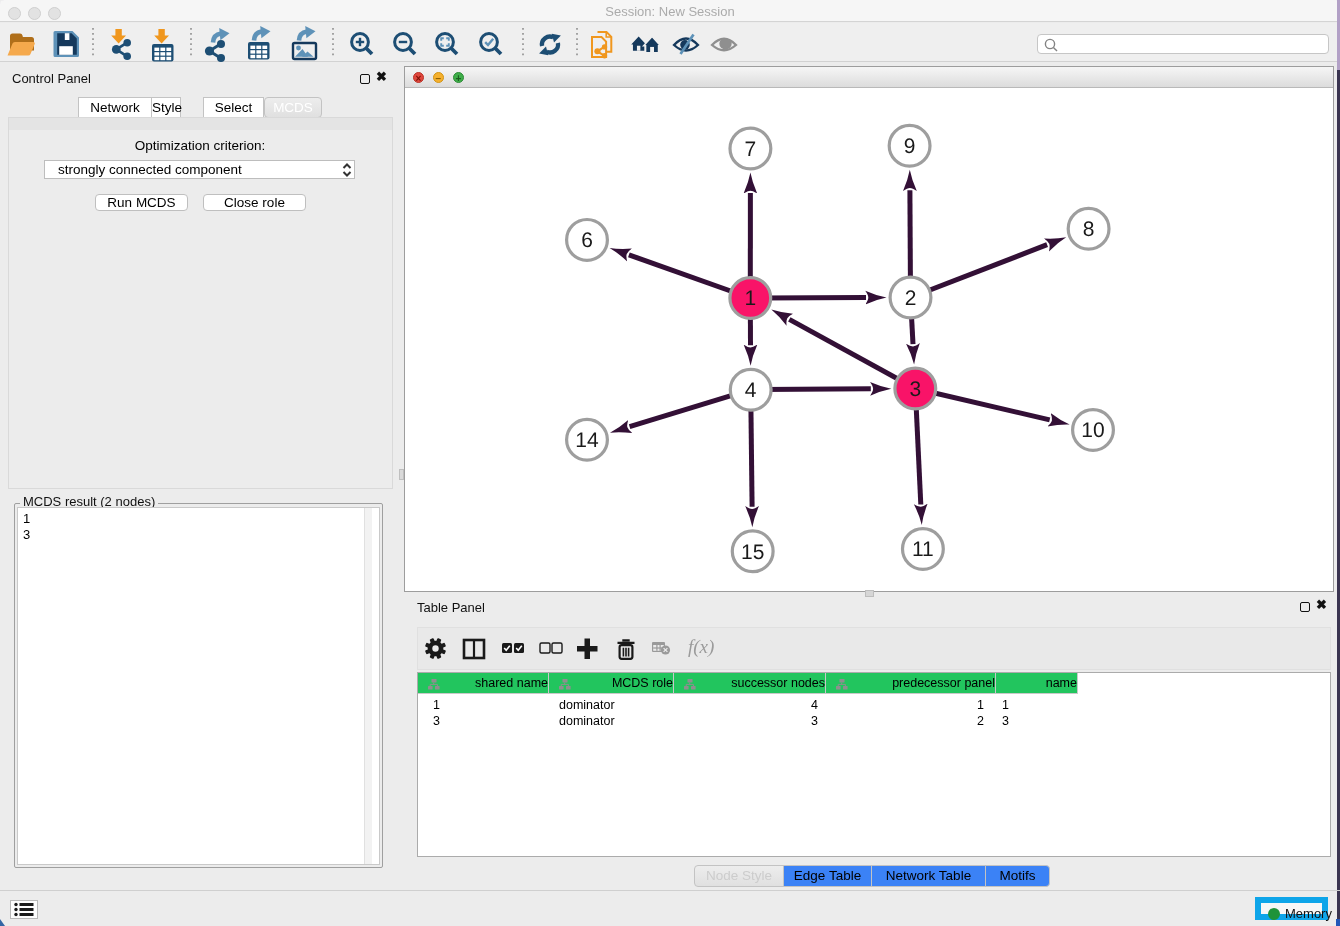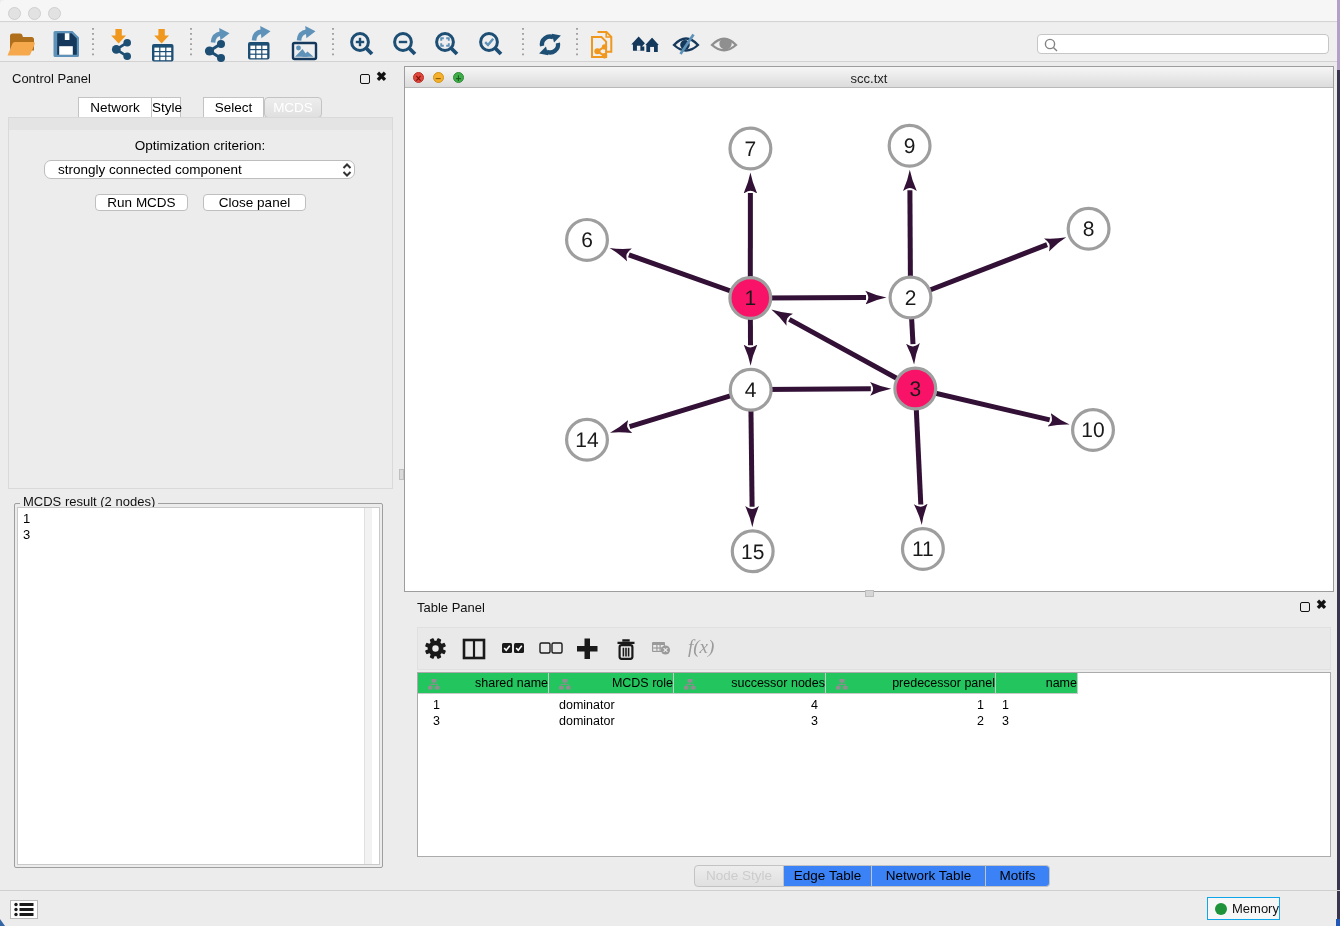--- a/index.html
+++ b/index.html
@@ -14,51 +14,52 @@
 #searchbox { position:absolute; left:1037px; top:34px; width:292px; height:20px; background:#fff; border:1px solid #c6c6c6; border-radius:4px; }
 
 #cp-title { position:absolute; left:12px; top:71px; font-size:13px; color:#111; }
 #cp-max { position:absolute; left:360px; top:74px; width:10px; height:10px; border:1.5px solid #111; border-radius:2px; }
 #cp-close { position:absolute; left:376px; top:69px; font-size:13px; font-weight:bold; color:#111; }
 .tab { position:absolute; top:97px; height:21px; background:#fff; border:1px solid #c3c3c3; font-size:13.5px; color:#000; text-align:center; line-height:19px; }
 .tabsel { background:linear-gradient(#ededed,#e0e0e0); color:#fff; }
 #cp-strip { position:absolute; left:8px; top:117px; width:385px; height:372px; background:#ececec; border:1px solid #d9d9d9; }
 #cp-strip2 { position:absolute; left:9px; top:118px; width:383px; height:12px; background:#e4e4e4; }
 #opt-label { position:absolute; left:0px; top:138px; width:400px; text-align:center; font-size:13.5px; color:#000; }
-#opt-select { position:absolute; left:44px; top:160px; width:311px; height:19px; background:#fff; border:1px solid #bdbdbd; border-radius:7px; font-size:13.5px; color:#000; line-height:17px; padding-left:13px; }
+#opt-select { position:absolute; left:44px; top:160px; width:311px; height:19px; background:#fff; border:1px solid #bdbdbd; border-radius:0; font-size:13.5px; color:#000; line-height:17px; padding-left:13px; }
 .btn { position:absolute; top:194px; height:17px; background:#fff; border:1px solid #bfbfbf; border-radius:4px; font-size:13.5px; color:#000; text-align:center; line-height:15px; }
 #mcds-group { position:absolute; left:14px; top:503px; width:369px; height:365px; border:1px solid #9f9f9f; border-radius:2px; }
 #mcds-label { position:absolute; left:20px; top:494px; background:#ececec; padding:0 3px; font-size:13px; color:#111; }
 #mcds-list { position:absolute; left:17px; top:507px; width:363px; height:358px; background:#fff; border:1px solid #c9c9c9; font-size:13px; color:#000; padding:3px 0 0 5px; line-height:16px; }
 #mcds-scroll { position:absolute; left:364px; top:508px; width:8px; height:356px; background:#f2f2f2; border-left:1px solid #e0e0e0; }
 
 #netframe { position:absolute; left:404px; top:66px; width:930px; height:526px; background:#fff; border:1px solid #9d9d9d; }
 #nettitle { position:absolute; left:0; top:0; width:928px; height:21px; background:linear-gradient(#f6f6f6,#dcdcdc); border-bottom:1px solid #b9b9b9; }
 .traffic { position:absolute; top:5px; width:11px; height:11px; border-radius:50%; font-size:10px; font-weight:bold; text-align:center; line-height:11px; }
 #netname { position:absolute; top:4px; left:0; width:100%; text-align:center; font-size:13px; color:#222; }
 
 #tp-title { position:absolute; left:417px; top:600px; font-size:13px; color:#111; }
 #tp-max { position:absolute; left:1300px; top:602px; width:10px; height:10px; border:1.5px solid #111; border-radius:2px; }
 #tp-close { position:absolute; left:1316px; top:597px; font-size:13px; font-weight:bold; color:#111; }
 #tp-table { position:absolute; left:417px; top:672px; width:914px; height:185px; background:#fff; border:1px solid #ababab; }
 .th { position:absolute; top:0; height:21px; background:#22c55e; border-right:1px solid #c9c9c9; border-bottom:1px solid #c9c9c9; font-size:12.5px; color:#000; text-align:right; line-height:20px; }
 .td { position:absolute; font-size:12.5px; color:#000; height:16px; line-height:16px; }
 .btab { position:absolute; top:865px; height:22px; background:#3b82f6; border:1px solid #c3c3c3; font-size:13.5px; color:#000; text-align:center; line-height:20px; border-radius:0; }
 #statusline { position:absolute; left:0px; top:890px; width:1340px; border-top:1px solid #cfcfcf; }
 #stat-btn { position:absolute; left:10px; top:900px; width:28px; height:19px; background:#fdfdfd; border:1px solid #b9b9b9; }
-#mem-btn { position:absolute; left:1207px; top:897px; width:73px; height:23px; background:#f7f7f7; border:1px solid #0ea5e9; font-size:13px; color:#111; line-height:21px; padding-left:24px; }
+#mem-btn { position:absolute; left:1255px; top:897px; width:73px; height:23px; background:#f7f7f7; border:6px solid #0ea5e9; font-size:13px; color:#111; line-height:21px; padding-left:24px; }
 #mem-dot { position:absolute; left:7px; top:5px; width:12px; height:12px; border-radius:50%; background:#1f9339; border:none; }
 </style>
 </head>
 <body>
 <div id="winframe"></div>
 <div id="titlebar">
   <div class="tl-circle" style="left:8px;"></div>
   <div class="tl-circle" style="left:28px;"></div>
   <div class="tl-circle" style="left:48px;"></div>
+  <div id="wintitle">Session: New Session</div>
 </div>
 <div id="toolbar"></div>
 
 <svg id="tbicons" width="760" height="40" style="position:absolute;left:0;top:23px;">
 <g transform="translate(7,8)">
 <path d="M3,5 a2.5,2.5 0 0 1 2.5,-2.5 h7.5 a2.5,2.5 0 0 1 2.5,2 l0.4,1.6 h8.6 a2.5,2.5 0 0 1 2.5,2.5 v11 h-24 z" fill="#b06f1a"></path>
 <path d="M0.5,24.5 L5.5,12.5 a2.5,2.5 0 0 1 2.3,-1.6 h18.4 a1.6,1.6 0 0 1 1.5,2.2 L23.5,23 a2.5,2.5 0 0 1 -2.3,1.6 z" fill="#f5a94c"></path>
 </g>
 <g transform="translate(53,8)">
 <path d="M2,0 h17.5 l6.5,6.5 v18 a1.5,1.5 0 0 1 -1.5,1.5 h-22.5 a1.5,1.5 0 0 1 -1.5,-1.5 v-23 a1.5,1.5 0 0 1 1.5,-1.5 z" fill="#5e92b8"></path>
@@ -209,32 +210,31 @@
 <div class="tab tabsel" style="left:264px; width:58px; border-radius:4px;">MCDS</div>
 <div id="cp-strip"></div>
 <div id="cp-strip2"></div>
 <div id="opt-label">Optimization criterion:</div>
 <div id="opt-select">strongly connected component</div>
 <svg width="12" height="14" style="position:absolute;left:341px;top:163px;">
     <path d="M2.5,5 L6,1.5 L9.5,5" fill="none" stroke="#333" stroke-width="2"></path>
     <path d="M2.5,9 L6,12.5 L9.5,9" fill="none" stroke="#333" stroke-width="2"></path>
   </svg>
 <div class="btn" style="left:95px; width:93px;">Run MCDS</div>
-<div class="btn" style="left:203px; width:103px;">Close panel</div>
+<div class="btn" style="left:203px; width:103px;">Close role</div>
 <div id="mcds-group"></div>
 <div id="mcds-label">MCDS result (2 nodes)</div>
 <div id="mcds-list">1<br>3</div>
 <div id="mcds-scroll"></div>
 
 <div id="netframe">
   <div id="nettitle">
     <div class="traffic" style="left:8px;  background:#e0473d; border:1px solid #b93228; color:#7c1006;">×</div>
     <div class="traffic" style="left:28px; background:#f5b02d; border:1px solid #d29414; color:#8a5d00;">−</div>
     <div class="traffic" style="left:48px; background:#3fae49; border:1px solid #2e8b37; color:#1c5e20;">+</div>
-    <div id="netname">scc.txt</div>
   </div>
 
 </div>
 
 <svg id="graph" width="928" height="503" style="position:absolute; left:405px; top:87px;">
 <defs>
       <marker id="arw" markerUnits="userSpaceOnUse" markerWidth="22" markerHeight="16" refX="0.5" refY="8" orient="auto">
         <path d="M-0.2,1.1 Q11,6.1 21,8 Q11,9.9 -0.2,14.9 Q2.8,10.6 2.8,8 Q2.8,5.4 -0.2,1.1 z" fill="#331036"></path>
       </marker>
     </defs>

